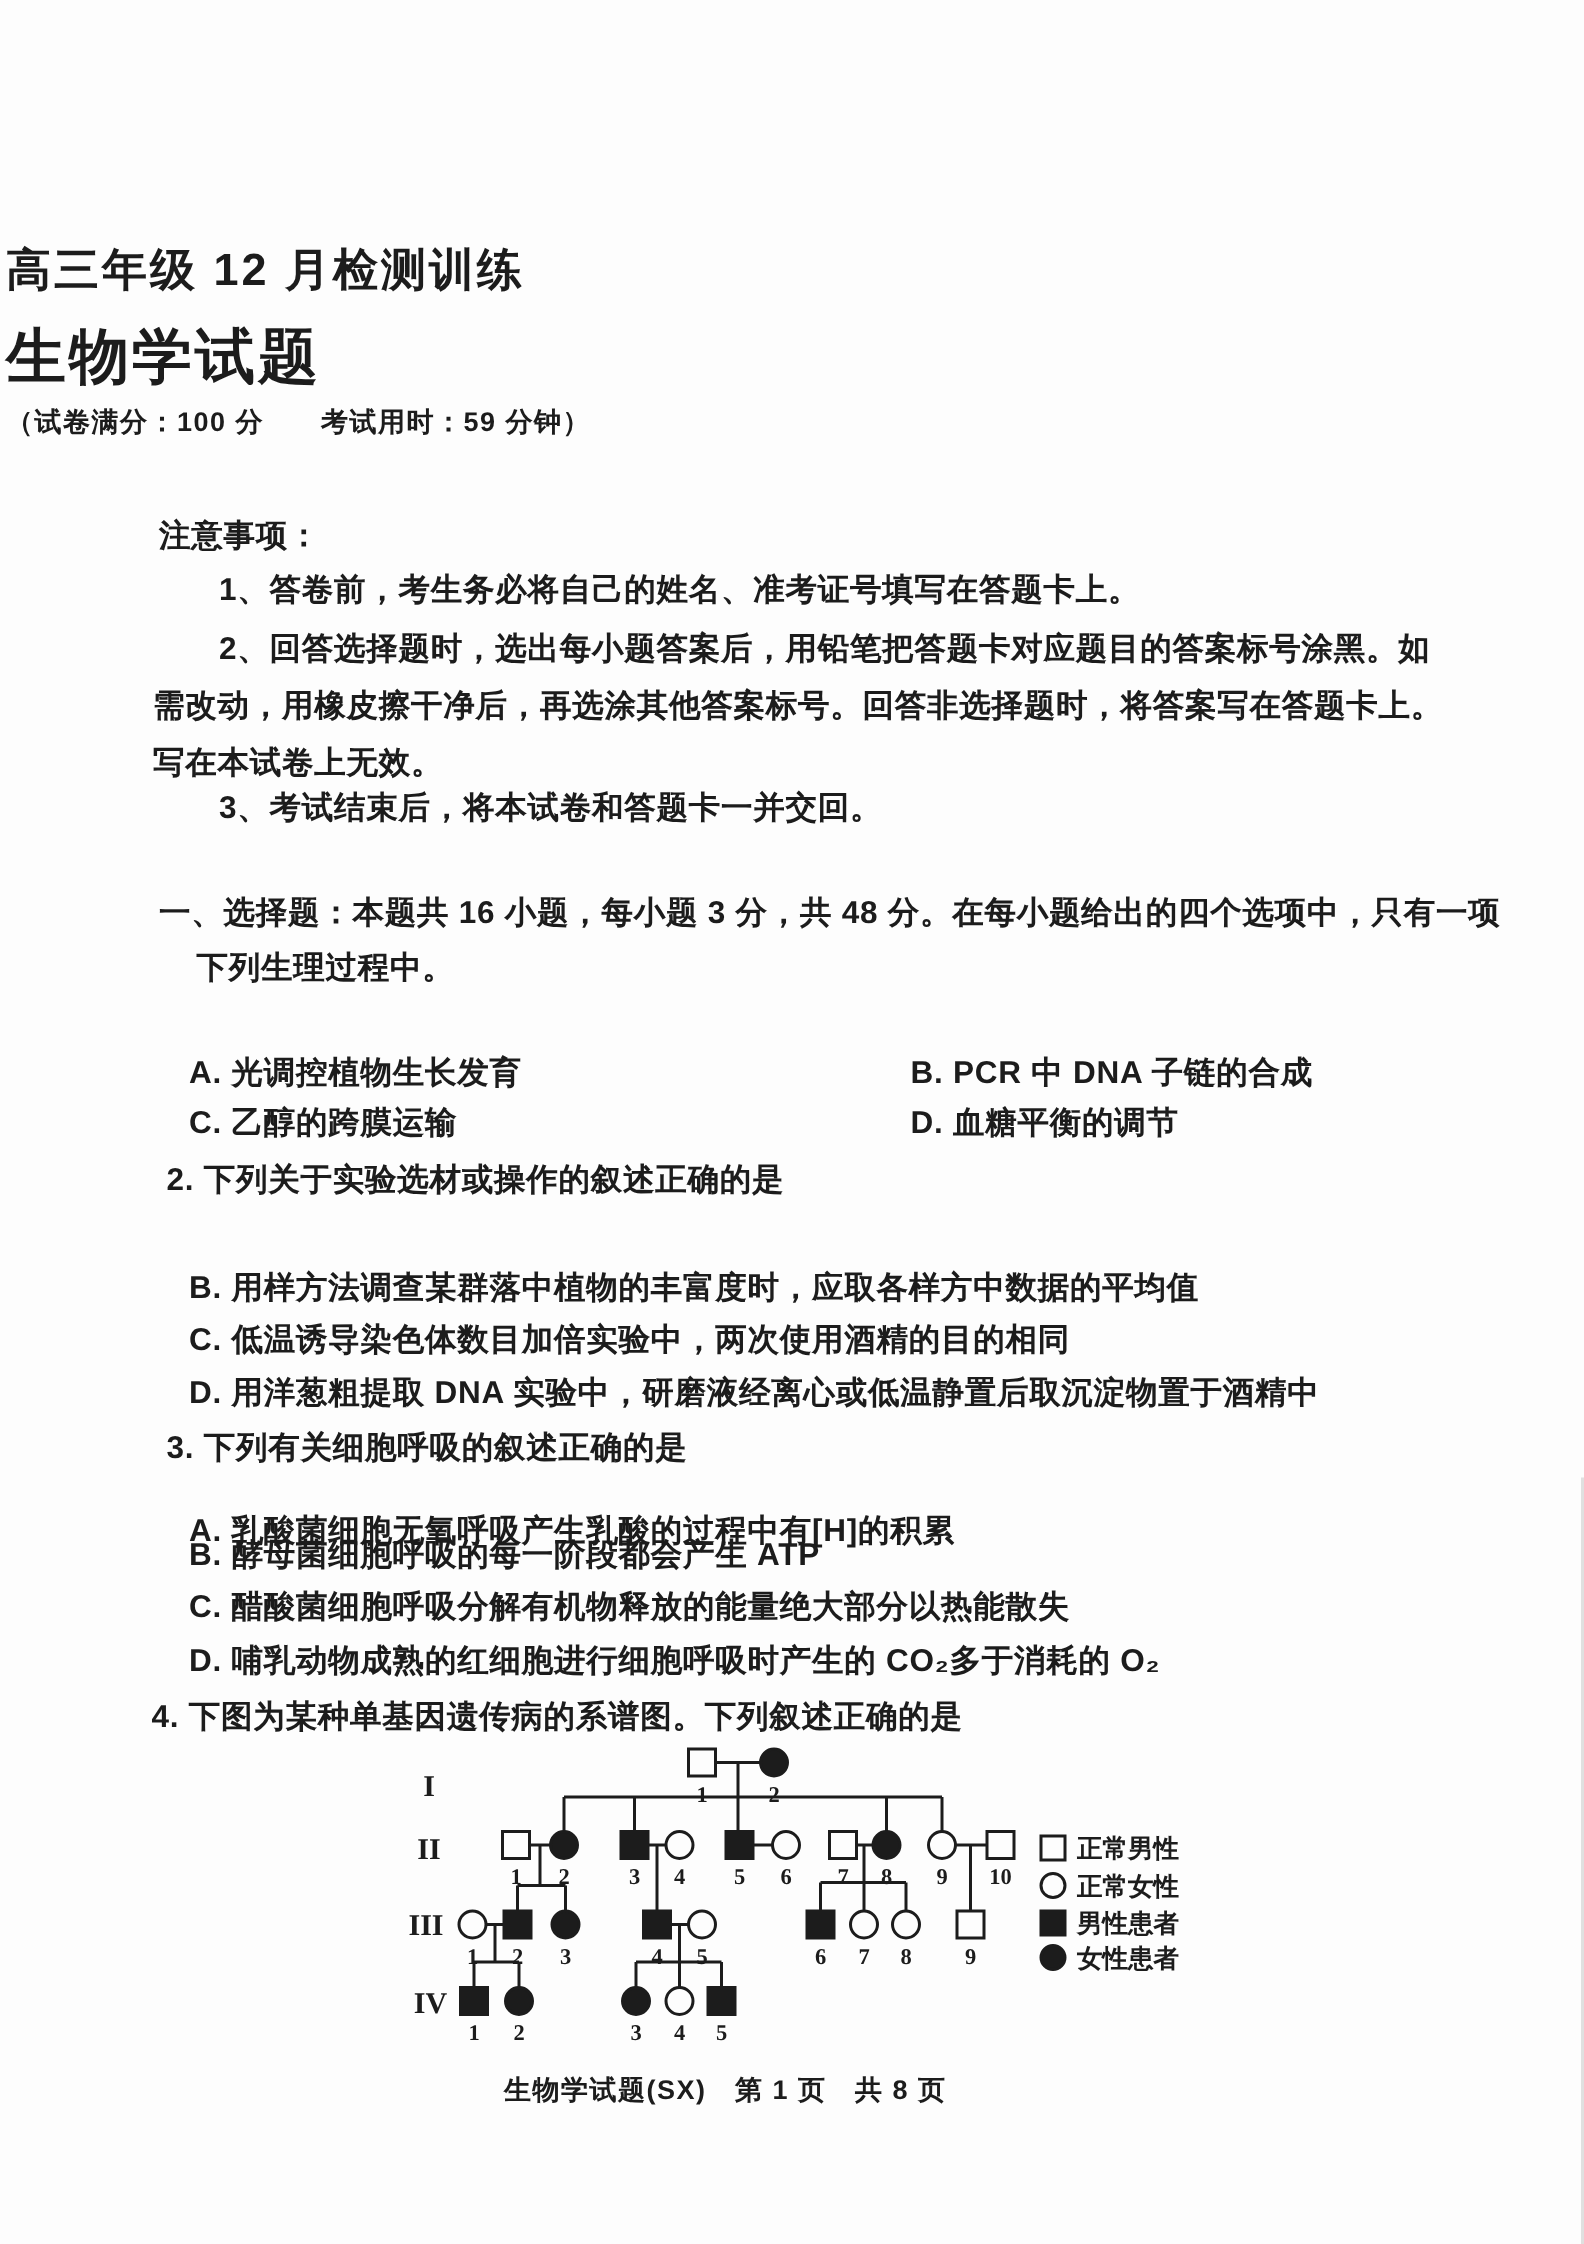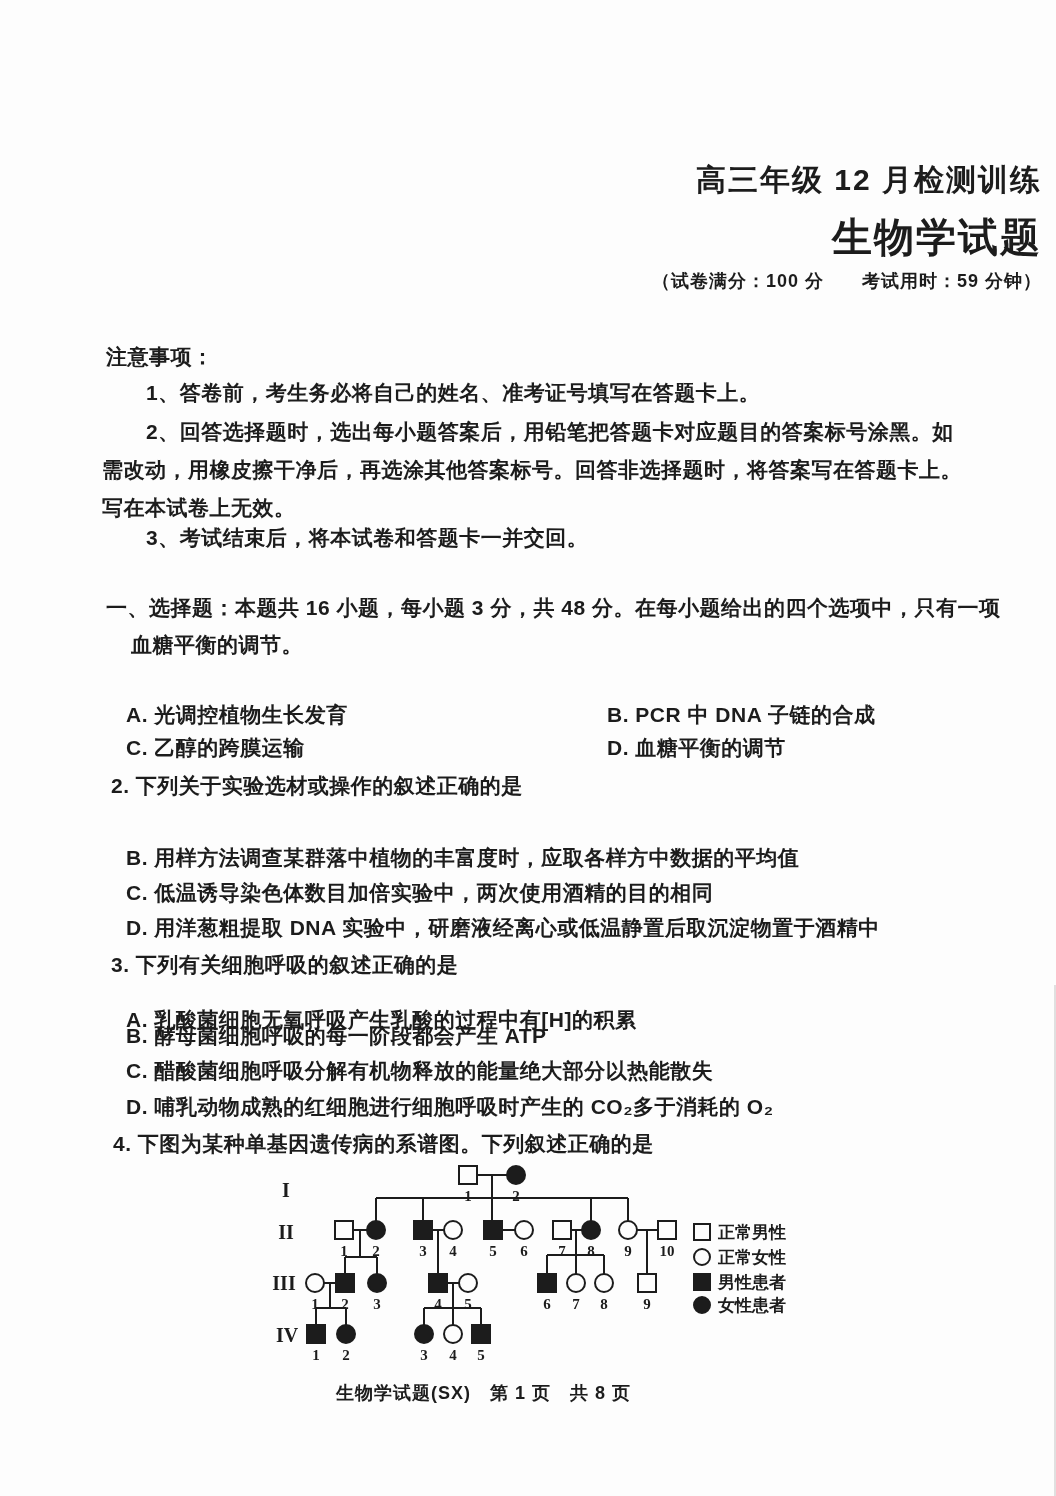--- a/index.html
+++ b/index.html
@@ -5,21 +5,21 @@
   html,body{margin:0;padding:0;background:#e9e9e9;}
   .page{
     position:relative;width:1056px;height:1496px;margin:0 auto;
     background:#fdfdfd;color:#1c1c1c;overflow:hidden;
     font-family:"Liberation Sans", sans-serif;
   }
   .line{
     position:absolute;white-space:nowrap;
     font-size:21px;font-weight:600;letter-spacing:0.5px;color:#1c1c1c;
   }
-  .center{left:14px;width:1028px;text-align:right;}
+  .center{left:4px;width:1028px;text-align:left;}
   .title{top:160px;font-size:30px;font-weight:700;letter-spacing:2px;}
   .subtitle{top:210px;font-size:40px;font-weight:700;letter-spacing:2px;}
   .examinfo{top:269px;font-size:18px;font-weight:700;letter-spacing:1px;}
   .bold{font-weight:700;}
   .footer{top:1381px;left:0;width:967px;text-align:center;font-size:18px;font-weight:600;letter-spacing:1px;}
   #pedigree{position:absolute;left:270px;top:1160px;}
   .scan-edge{position:absolute;right:0;top:985px;width:2px;height:511px;background:#c9c9c9;opacity:.55;}
 </style>
 </head>
 <body>
@@ -31,39 +31,39 @@
   <div class="line center examinfo">（试卷满分：100 分　　考试用时：59 分钟）</div>
 
   <div class="line bold" style="left:106px;top:343px">注意事项：</div>
   <div class="line" style="left:146px;top:379px">1、答卷前，考生务必将自己的姓名、准考证号填写在答题卡上。</div>
   <div class="line" style="left:146px;top:418px">2、回答选择题时，选出每小题答案后，用铅笔把答题卡对应题目的答案标号涂黑。如</div>
   <div class="line" style="left:102px;top:456px">需改动，用橡皮擦干净后，再选涂其他答案标号。回答非选择题时，将答案写在答题卡上。</div>
   <div class="line" style="left:102px;top:494px">写在本试卷上无效。</div>
   <div class="line" style="left:146px;top:524px">3、考试结束后，将本试卷和答题卡一并交回。</div>
 
   <div class="line bold" style="left:106px;top:594px">一、选择题：本题共 16 小题，每小题 3 分，共 48 分。在每小题给出的四个选项中，只有一项</div>
-  <div class="line bold" style="left:131px;top:631px">血糖平衡的调节。</div>
+  <div class="line bold" style="left:131px;top:631px">下列生理过程中。</div>
 
   <div class="line" style="left:126px;top:701px">A. 光调控植物生长发育</div>
   <div class="line" style="left:607px;top:701px">B. PCR 中 DNA 子链的合成</div>
   <div class="line" style="left:126px;top:734px">C. 乙醇的跨膜运输</div>
   <div class="line" style="left:607px;top:734px">D. 血糖平衡的调节</div>
 
   <div class="line" style="left:111px;top:772px">2. 下列关于实验选材或操作的叙述正确的是</div>
   <div class="line" style="left:126px;top:844px">B. 用样方法调查某群落中植物的丰富度时，应取各样方中数据的平均值</div>
   <div class="line" style="left:126px;top:879px">C. 低温诱导染色体数目加倍实验中，两次使用酒精的目的相同</div>
   <div class="line" style="left:126px;top:914px">D. 用洋葱粗提取 DNA 实验中，研磨液经离心或低温静置后取沉淀物置于酒精中</div>
 
   <div class="line" style="left:111px;top:951px">3. 下列有关细胞呼吸的叙述正确的是</div>
   <div class="line" style="left:126px;top:1006px">A. 乳酸菌细胞无氧呼吸产生乳酸的过程中有[H]的积累</div>
   <div class="line" style="left:126px;top:1022px">B. 酵母菌细胞呼吸的每一阶段都会产生 ATP</div>
   <div class="line" style="left:126px;top:1057px">C. 醋酸菌细胞呼吸分解有机物释放的能量绝大部分以热能散失</div>
   <div class="line" style="left:126px;top:1093px">D. 哺乳动物成熟的红细胞进行细胞呼吸时产生的 CO₂多于消耗的 O₂</div>
 
-  <div class="line" style="left:113px;top:1130px">4. 下图为某种单基因遗传病的系谱图。下列叙述正确的是</div>
+  <div class="line" style="left:101px;top:1130px">4. 下图为某种单基因遗传病的系谱图。下列叙述正确的是</div>
 
   <svg id="pedigree" width="600" height="215" viewBox="0 0 600 215">
       <line x1="207" y1="15" x2="237" y2="15" stroke="#1c1c1c" stroke-width="2"></line>
       <line x1="222" y1="15" x2="222" y2="38" stroke="#1c1c1c" stroke-width="2"></line>
       <line x1="106" y1="38" x2="358" y2="38" stroke="#1c1c1c" stroke-width="2"></line>
       <line x1="106" y1="38" x2="106" y2="61" stroke="#1c1c1c" stroke-width="2"></line>
       <line x1="153" y1="38" x2="153" y2="61" stroke="#1c1c1c" stroke-width="2"></line>
       <line x1="222" y1="38" x2="222" y2="61" stroke="#1c1c1c" stroke-width="2"></line>
       <line x1="321" y1="38" x2="321" y2="61" stroke="#1c1c1c" stroke-width="2"></line>
       <line x1="358" y1="38" x2="358" y2="61" stroke="#1c1c1c" stroke-width="2"></line>

